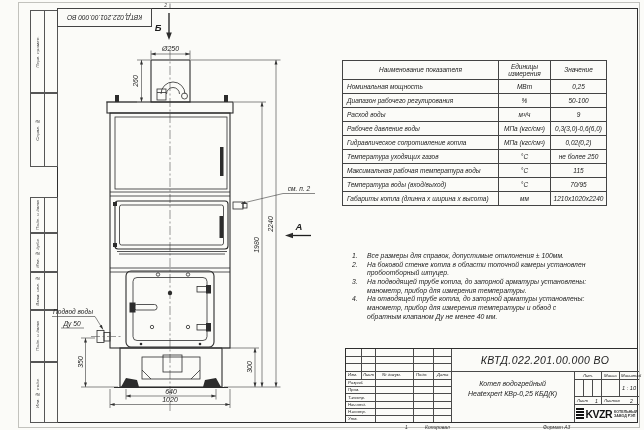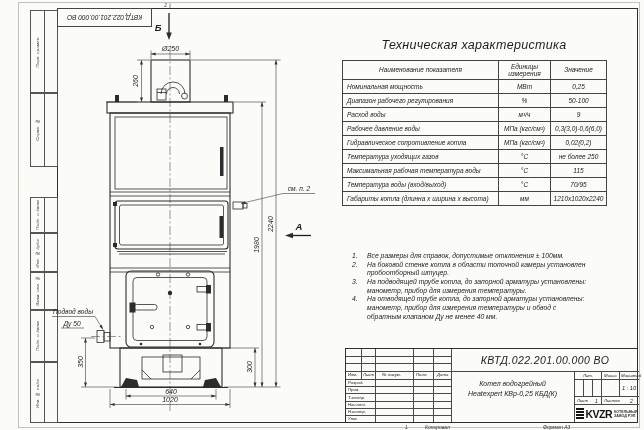--- a/index.html
+++ b/index.html
@@ -108,21 +108,20 @@
   <div class="abs mbox" style="top:362px;height:61px;">
     <div class="lab">
         <span>Инв. № подл.</span>
       </div>
   </div>
 
   <div class="abs stamp180">
     <span>КВТД.022.201.00.000 ВО</span>
   </div>
 
-  <div class="abs spec-title">Техническая характеристика</div>
   <table class="spec">
     <colgroup>
         <col style="width:156px">
         <col style="width:52px">
         <col style="width:56px">
       </colgroup>
     <tbody>
         <tr>
       <th>Наименование показателя</th>
       <th>Единицы измерения</th>

